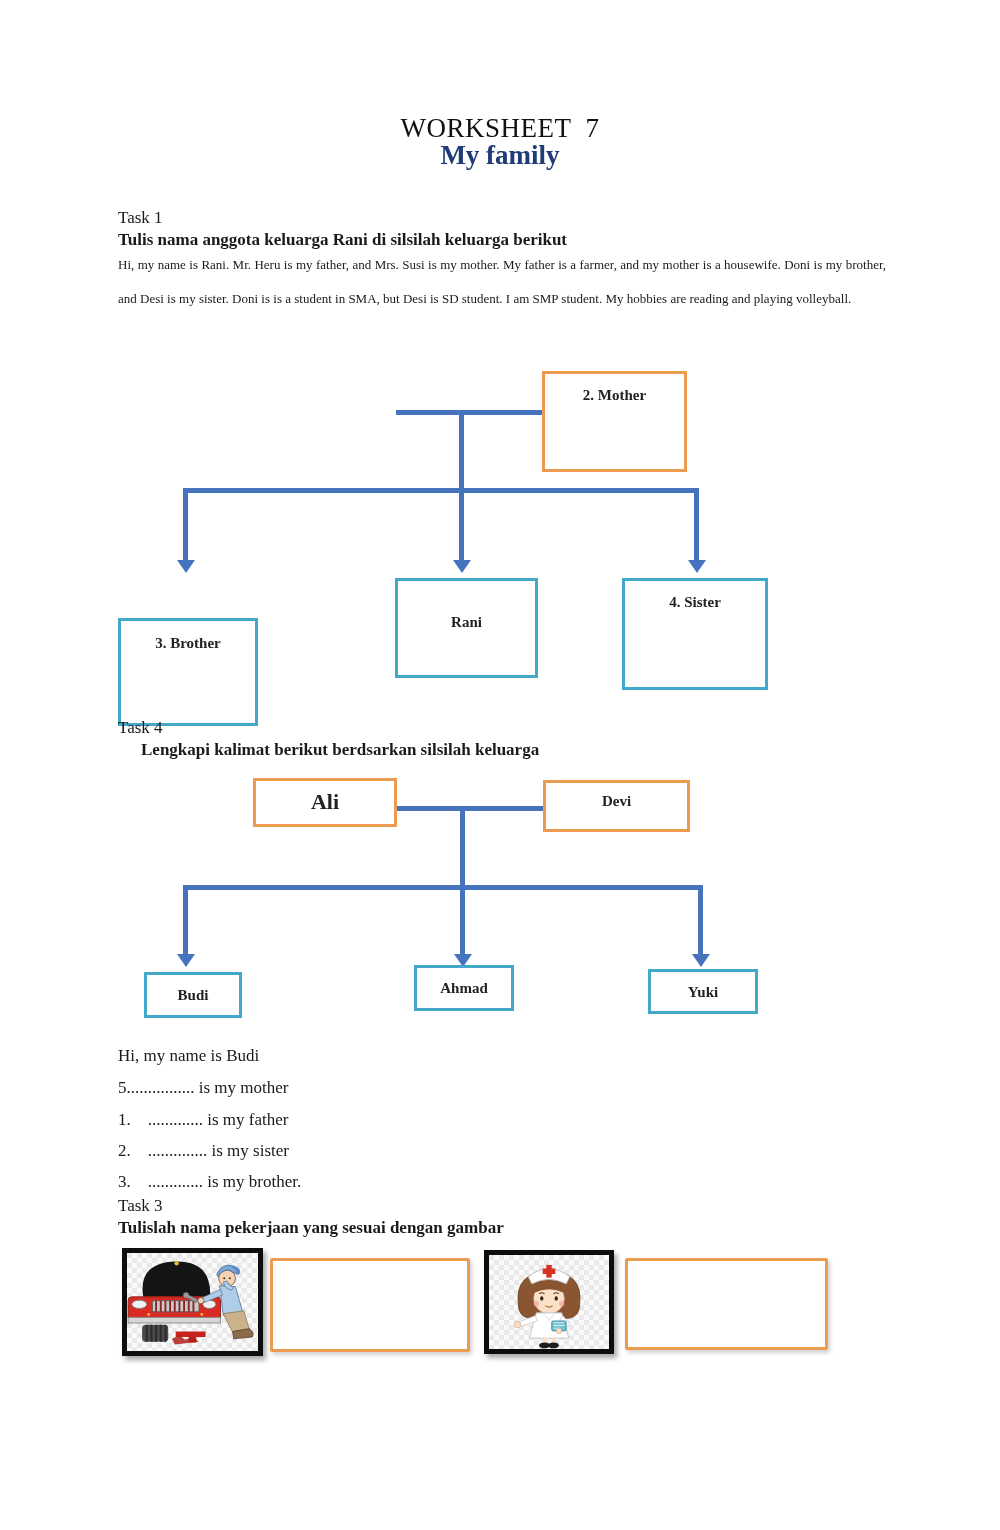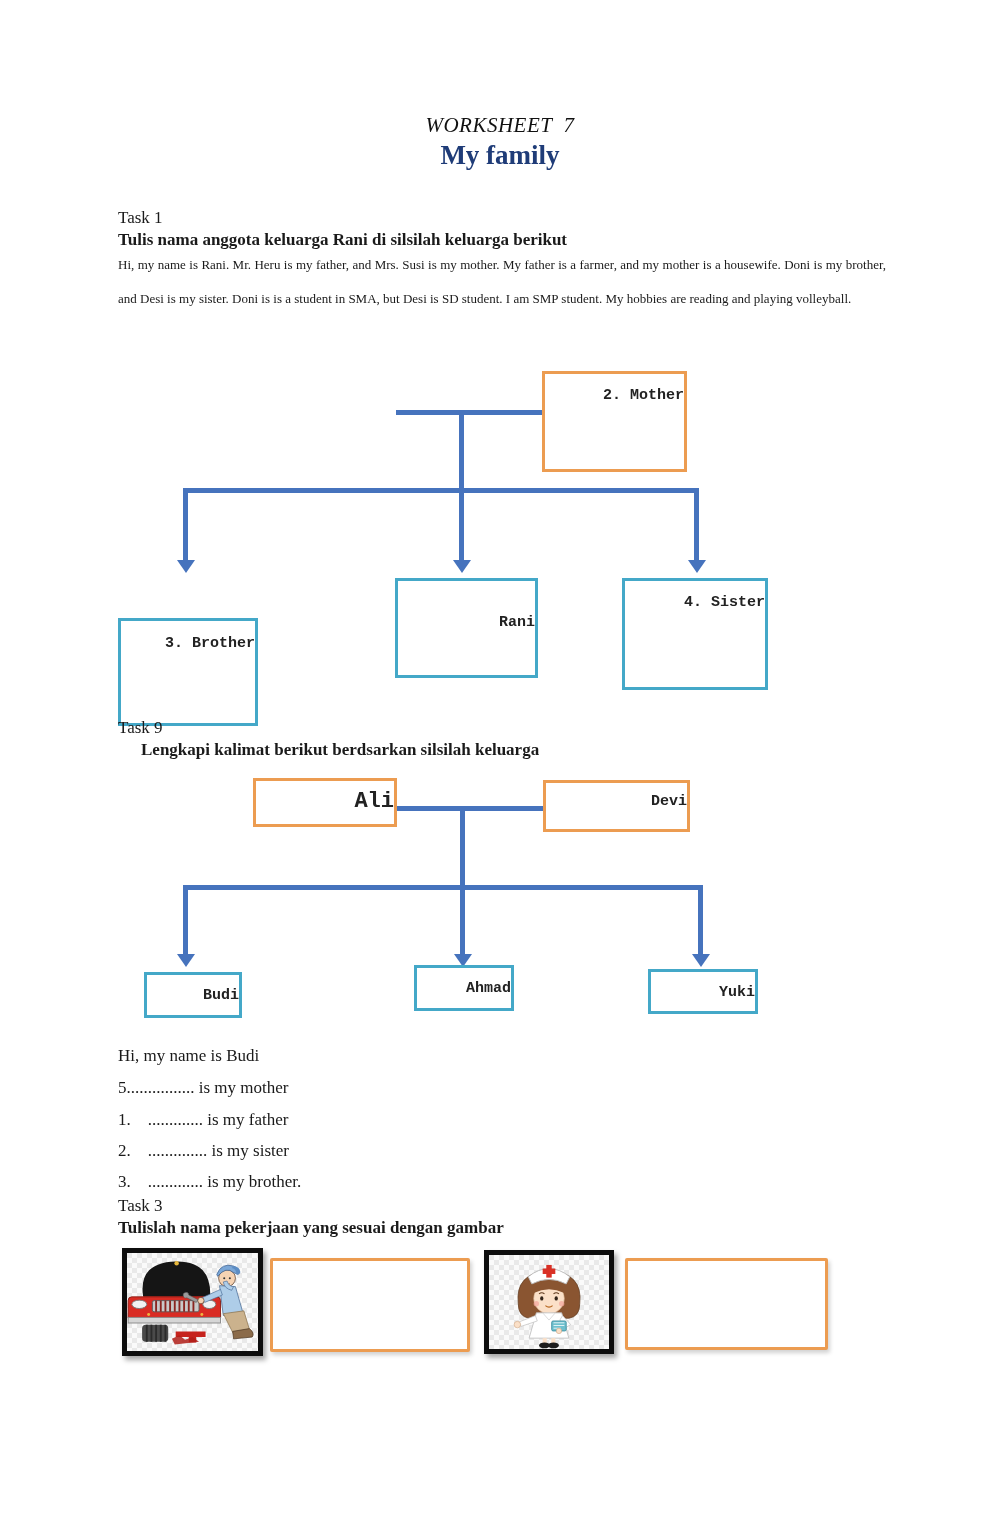--- a/index.html
+++ b/index.html
@@ -4,31 +4,31 @@
 <style>
   html,body{margin:0;padding:0;background:#ffffff;}
   .page{
     position:relative;width:1000px;height:1530px;margin:0 auto;
     background:#ffffff;overflow:hidden;
     font-family:"Liberation Serif", serif;color:#1a1a1a;
   }
   .abs{position:absolute;}
   .center{left:0;width:1000px;text-align:center;}
   .ws-pre{white-space:pre;}
-  .doc-title{font-size:21px;letter-spacing:.5px;color:#111;font-style:italic;}
+  .doc-title{font-size:27px;letter-spacing:.5px;color:#111;}
   .doc-subtitle{font-size:27px;font-weight:bold;color:#1f3c78;}
   .task-h{font-size:17px;font-weight:normal;}
   .task-sub{font-size:17px;font-weight:bold;}
   .para{font-size:13px;line-height:34px;width:768px;text-align:justify;}
   .fill-line{font-size:17px;}
   
   .tree{left:0;width:1000px;}
   .tbox{position:absolute;box-sizing:border-box;background:#fff;
-        font-family:Liberation Mono, monospace;font-weight:bold;font-size:15px;
-        color:#222;text-align:right;}
+        font-family:Liberation Serif, serif;font-weight:bold;font-size:15px;
+        color:#222;text-align:center;}
   .tbox.orange{border:3px solid #ec9c51;}
   .tbox.teal{border:3px solid #44a8c8;}
   .hline,.vline{position:absolute;background:#4673bd;}
   .arrowhead{position:absolute;width:0;height:0;
      border-left:9px solid transparent;border-right:9px solid transparent;
      border-top:13px solid #4673bd;}
   .ali-label{font-size:22px;line-height:42px;}
   
   .pic{position:absolute;box-sizing:border-box;border:5px solid #0d0d0d;
        box-shadow:3px 4px 5px rgba(0,0,0,.35);
@@ -70,21 +70,21 @@
       <span>3. Brother</span>
     </div>
     <div class="tbox teal" style="left:395px;top:218px;width:143px;height:100px;padding-top:33px;">
       <span>Rani</span>
     </div>
     <div class="tbox teal" style="left:622px;top:218px;width:146px;height:112px;padding-top:13px;">
       <span>4. Sister</span>
     </div>
   </div>
 
-  <div class="abs task-h" style="left:118px;top:718px;">Task 9</div>
+  <div class="abs task-h" style="left:118px;top:718px;">Task 4</div>
   <div class="abs task-sub" style="left:101px;top:740px;margin-left:40px;">Lengkapi kalimat berikut berdsarkan silsilah keluarga</div>
 
   <div class="abs tree" style="top:770px;height:262px;">
     <div class="hline" style="left:396px;top:36px;width:148px;height:5px;"></div>
     <div class="vline" style="left:460px;top:38px;width:5px;height:79px;"></div>
     <div class="hline" style="left:183px;top:115px;width:520px;height:5px;"></div>
 
     <div class="vline" style="left:183px;top:115px;width:5px;height:71px;"></div>
     <div class="arrowhead" style="left:177px;top:184px;"></div>
     <div class="vline" style="left:460px;top:115px;width:5px;height:71px;"></div>

